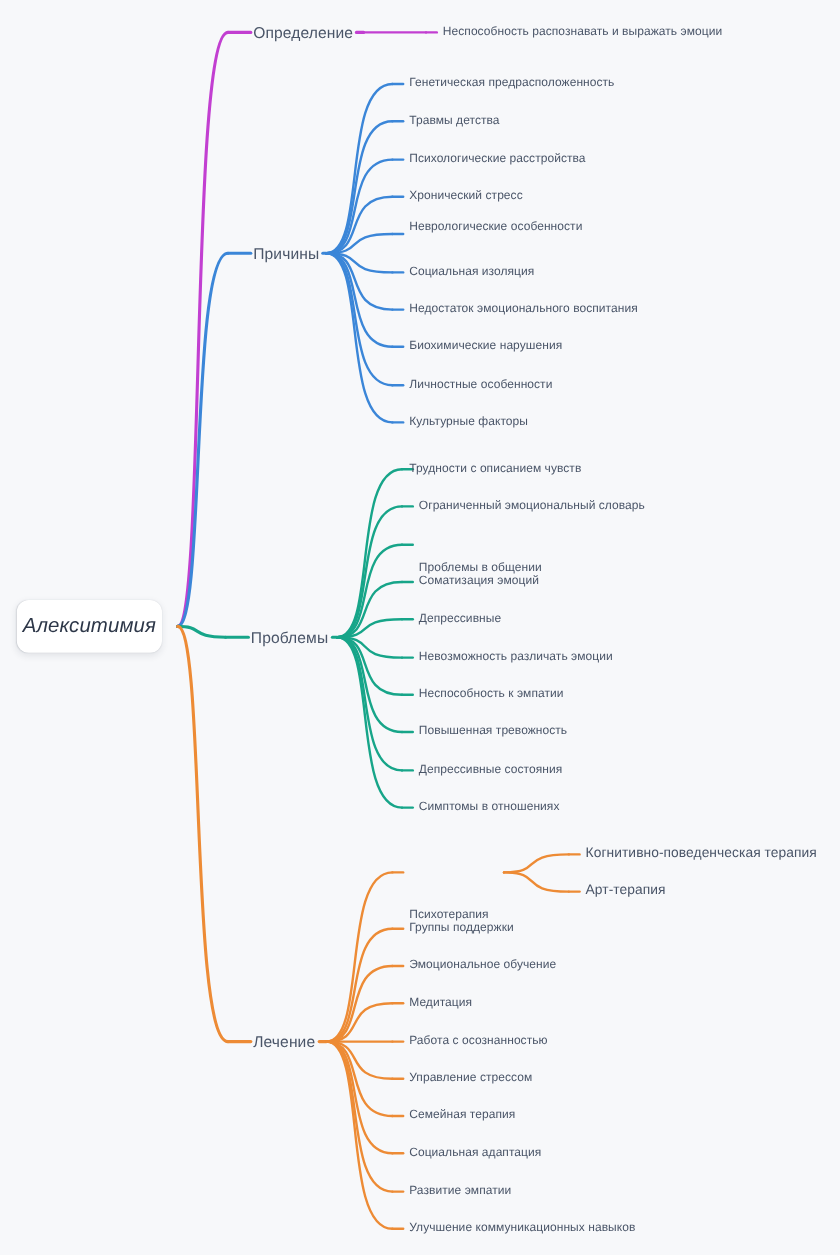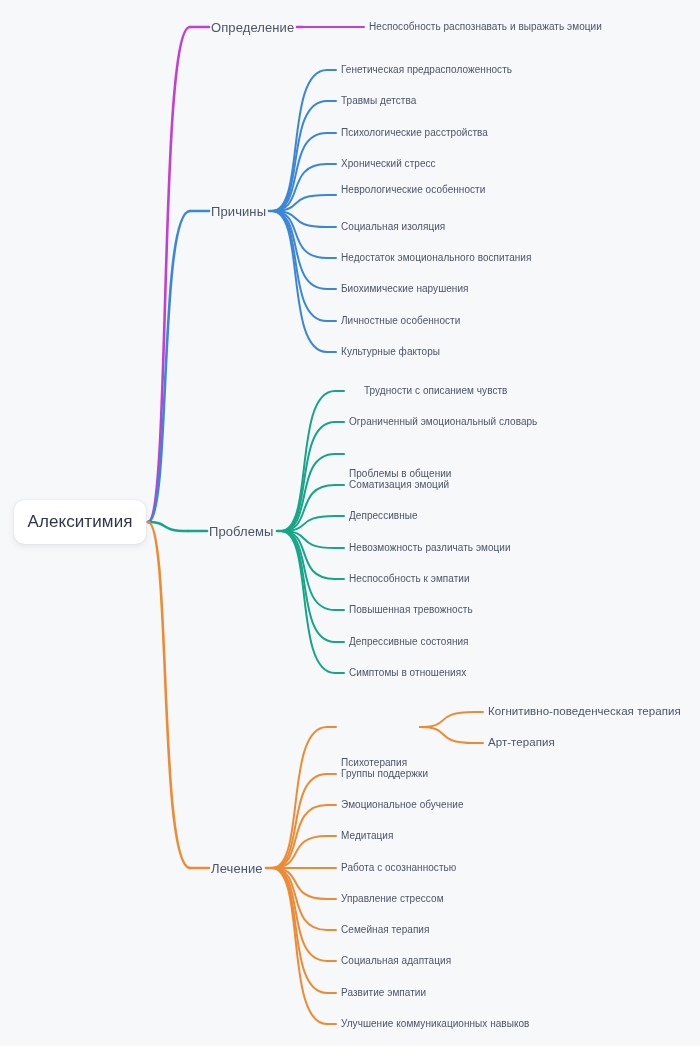--- a/index.html
+++ b/index.html
@@ -139,39 +139,39 @@
       <path d="M 327 899 L 336 899" fill="none" stroke="#ed8b35" stroke-width="2" stroke-linecap="round"></path>
       <path d="M 272 868 C 306.1 868, 284.1 930, 327 930" fill="none" stroke="#ed8b35" stroke-width="2" stroke-linecap="round"></path>
       <path d="M 327 930 L 336 930" fill="none" stroke="#ed8b35" stroke-width="2" stroke-linecap="round"></path>
       <path d="M 272 868 C 306.1 868, 284.1 961, 327 961" fill="none" stroke="#ed8b35" stroke-width="2" stroke-linecap="round"></path>
       <path d="M 327 961 L 336 961" fill="none" stroke="#ed8b35" stroke-width="2" stroke-linecap="round"></path>
       <path d="M 272 868 C 306.1 868, 284.1 993, 327 993" fill="none" stroke="#ed8b35" stroke-width="2" stroke-linecap="round"></path>
       <path d="M 327 993 L 336 993" fill="none" stroke="#ed8b35" stroke-width="2" stroke-linecap="round"></path>
       <path d="M 272 868 C 306.1 868, 284.1 1024, 327 1024" fill="none" stroke="#ed8b35" stroke-width="2" stroke-linecap="round"></path>
       <path d="M 327 1024 L 336 1024" fill="none" stroke="#ed8b35" stroke-width="2" stroke-linecap="round"></path>
     </svg>
-  <div class="root-node" id="root-node" style="left: 14px; top: 500px; width: 132px; height: 44px;">
+  <div class="root-node" id="root-node" style="left: 14px; top: 500px; width: 121px; height: 44px; font-style: italic;">
     <span>Алекситимия</span>
   </div>
   <div id="label-layer">
       <div class="node-label level1-label" style="left: 211px; top: 27px;">Определение</div>
       <div class="node-label level2-label" style="left: 369px; top: 27px;">Неспособность распознавать и выражать эмоции</div>
       <div class="node-label level1-label" style="left: 211px; top: 211px;">Причины</div>
       <div class="node-label level2-label" style="left: 341px; top: 70px;">Генетическая предрасположенность</div>
       <div class="node-label level2-label" style="left: 341px; top: 101px;">Травмы детства</div>
       <div class="node-label level2-label" style="left: 341px; top: 133px;">Психологические расстройства</div>
       <div class="node-label level2-label" style="left: 341px; top: 164px;">Хронический стресс</div>
       <div class="node-label level2-label" style="left: 341px; top: 190px;">Неврологические особенности</div>
       <div class="node-label level2-label" style="left: 341px; top: 227px;">Социальная изоляция</div>
       <div class="node-label level2-label" style="left: 341px; top: 258px;">Недостаток эмоционального воспитания</div>
       <div class="node-label level2-label" style="left: 341px; top: 289px;">Биохимические нарушения</div>
       <div class="node-label level2-label" style="left: 341px; top: 321px;">Личностные особенности</div>
       <div class="node-label level2-label" style="left: 341px; top: 352px;">Культурные факторы</div>
       <div class="node-label level1-label" style="left: 209px; top: 531px;">Проблемы</div>
-      <div class="node-label level2-label" style="left: 364px; top: 391px;">Трудности с описанием чувств</div>
+      <div class="node-label level2-label" style="left: 341px; top: 391px;">Трудности с описанием чувств</div>
       <div class="node-label level2-label" style="left: 349px; top: 422px;">Ограниченный эмоциональный словарь</div>
       <div class="node-label level2-label" style="left: 349px; top: 474px;">Проблемы в общении</div>
       <div class="node-label level2-label" style="left: 349px; top: 485px;">Соматизация эмоций</div>
       <div class="node-label level2-label" style="left: 349px; top: 516px;">Депрессивные</div>
       <div class="node-label level2-label" style="left: 349px; top: 548px;">Невозможность различать эмоции</div>
       <div class="node-label level2-label" style="left: 349px; top: 579px;">Неспособность к эмпатии</div>
       <div class="node-label level2-label" style="left: 349px; top: 610px;">Повышенная тревожность</div>
       <div class="node-label level2-label" style="left: 349px; top: 642px;">Депрессивные состояния</div>
       <div class="node-label level2-label" style="left: 349px; top: 673px;">Симптомы в отношениях</div>
       <div class="node-label level1-label" style="left: 211px; top: 868px;">Лечение</div>

